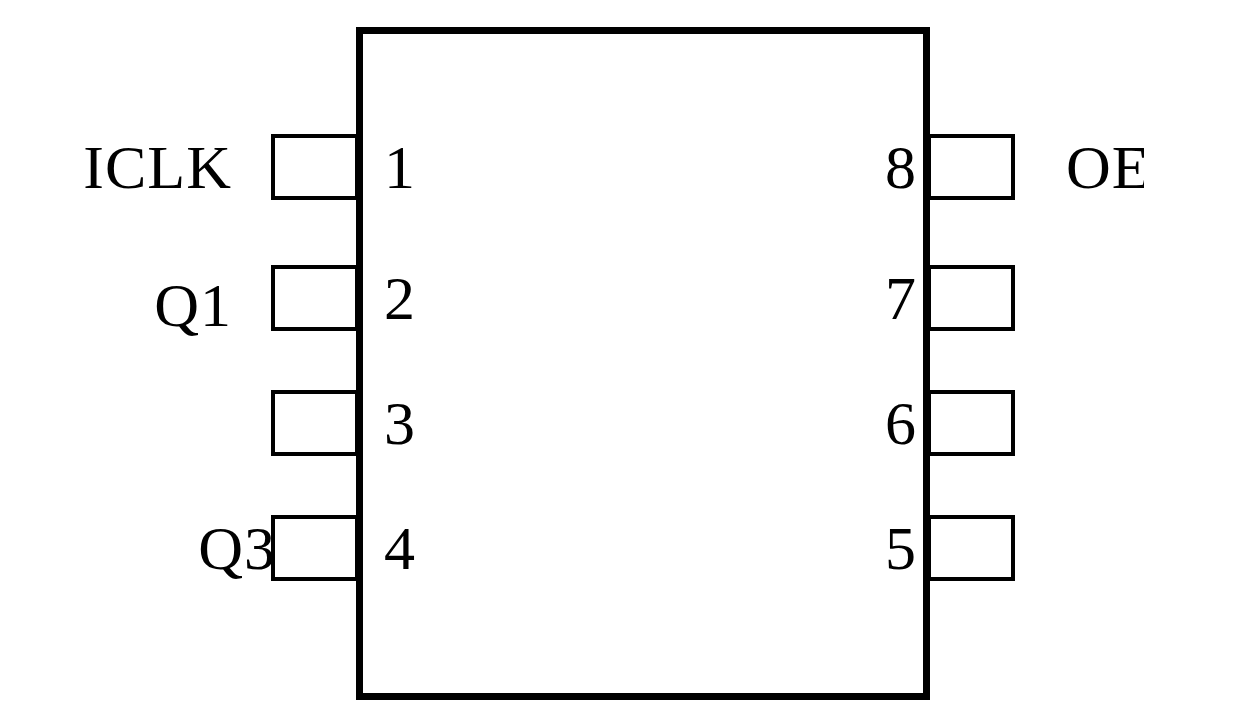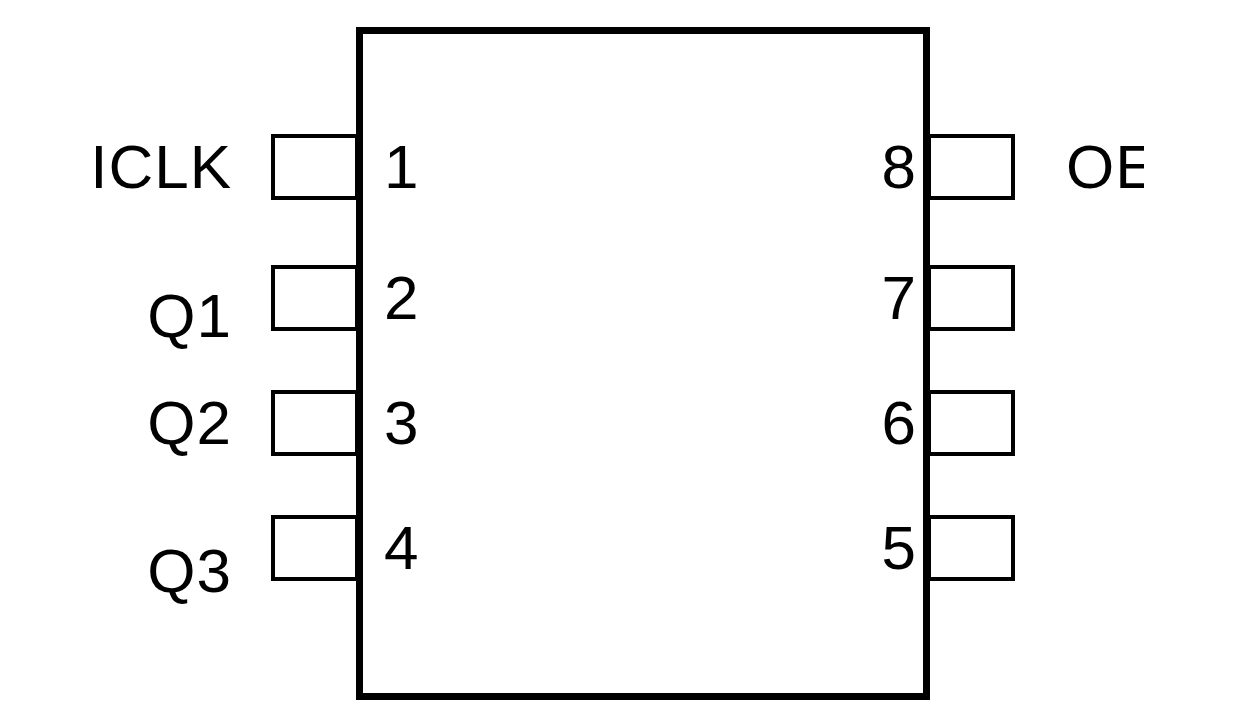--- a/index.html
+++ b/index.html
@@ -9,20 +9,21 @@
   }
   body {
     font-family: "Liberation Sans", sans-serif;
   }
   #canvas {
     position: relative;
     width: 1144px;
     height: 721px;
     background: #ffffff;
     overflow: hidden;
+    font-family: Liberation Serif, serif;
   }
 
   
   #package-body {
     position: absolute;
     left: 356px;
     top: 27px;
     width: 574px;
     height: 673px;
     box-sizing: border-box;
@@ -90,29 +91,28 @@
 
 <div id="canvas">
 
   <div id="package-body"></div>
 
   <div class="pin-lead left" style="top:134px;"></div>
   <div class="pin-label left" style="top:134px;">ICLK</div>
   <div class="pin-number left" style="top:134px;">1</div>
 
   <div class="pin-lead left" style="top:265px;"></div>
-  <div class="pin-label left" style="top:283px;text-align:right;">Q1</div>
+  <div class="pin-label left" style="top:272px;text-align:right;">Q1</div>
   <div class="pin-number left" style="top:265px;">2</div>
 
   <div class="pin-lead left" style="top:390px;"></div>
-  <div class="pin-label left" style="top:390px;">Q2</div>
   <div class="pin-number left" style="top:390px;">3</div>
 
   <div class="pin-lead left" style="top:515px;"></div>
-  <div class="pin-label left" style="top:538px;">Q3</div>
+  <div class="pin-label left" style="top:515px;margin-left:44px;">Q3</div>
   <div class="pin-number left" style="top:515px;">4</div>
 
   <div class="pin-lead right" style="top:134px;"></div>
   <div class="pin-label right" style="top:134px;">OE</div>
   <div class="pin-number right" style="top:134px;">8</div>
 
   <div class="pin-lead right" style="top:265px;"></div>
   <div class="pin-number right" style="top:265px;">7</div>
 
   <div class="pin-lead right" style="top:390px;"></div>

